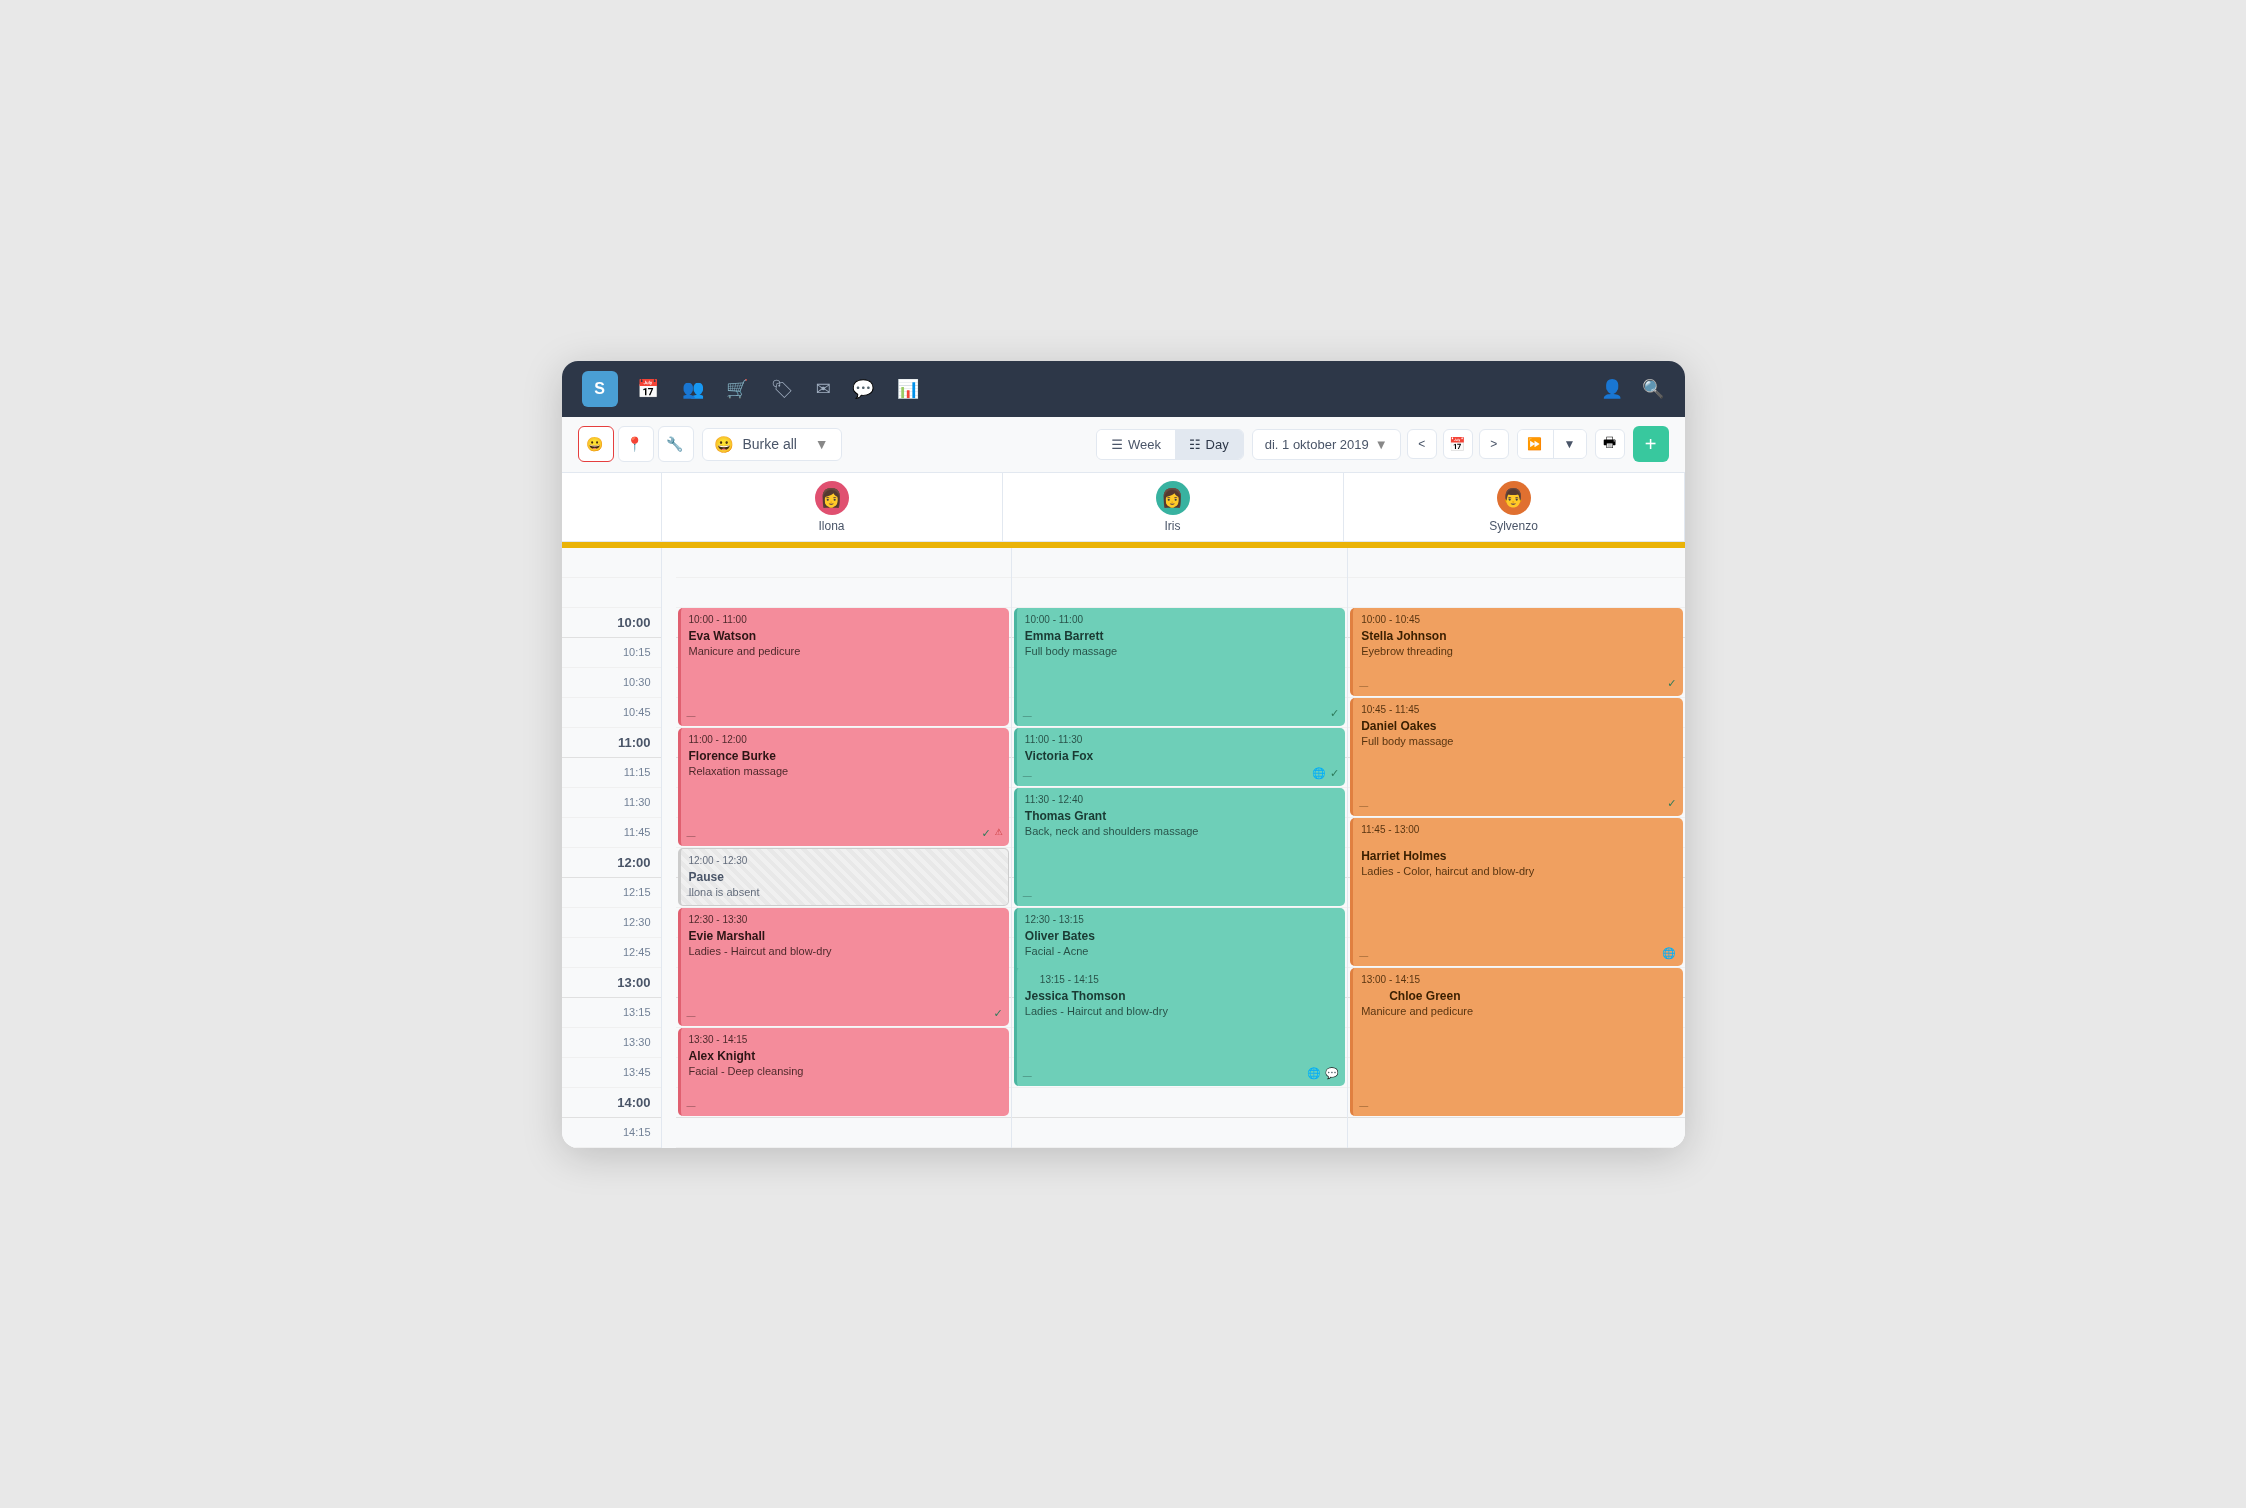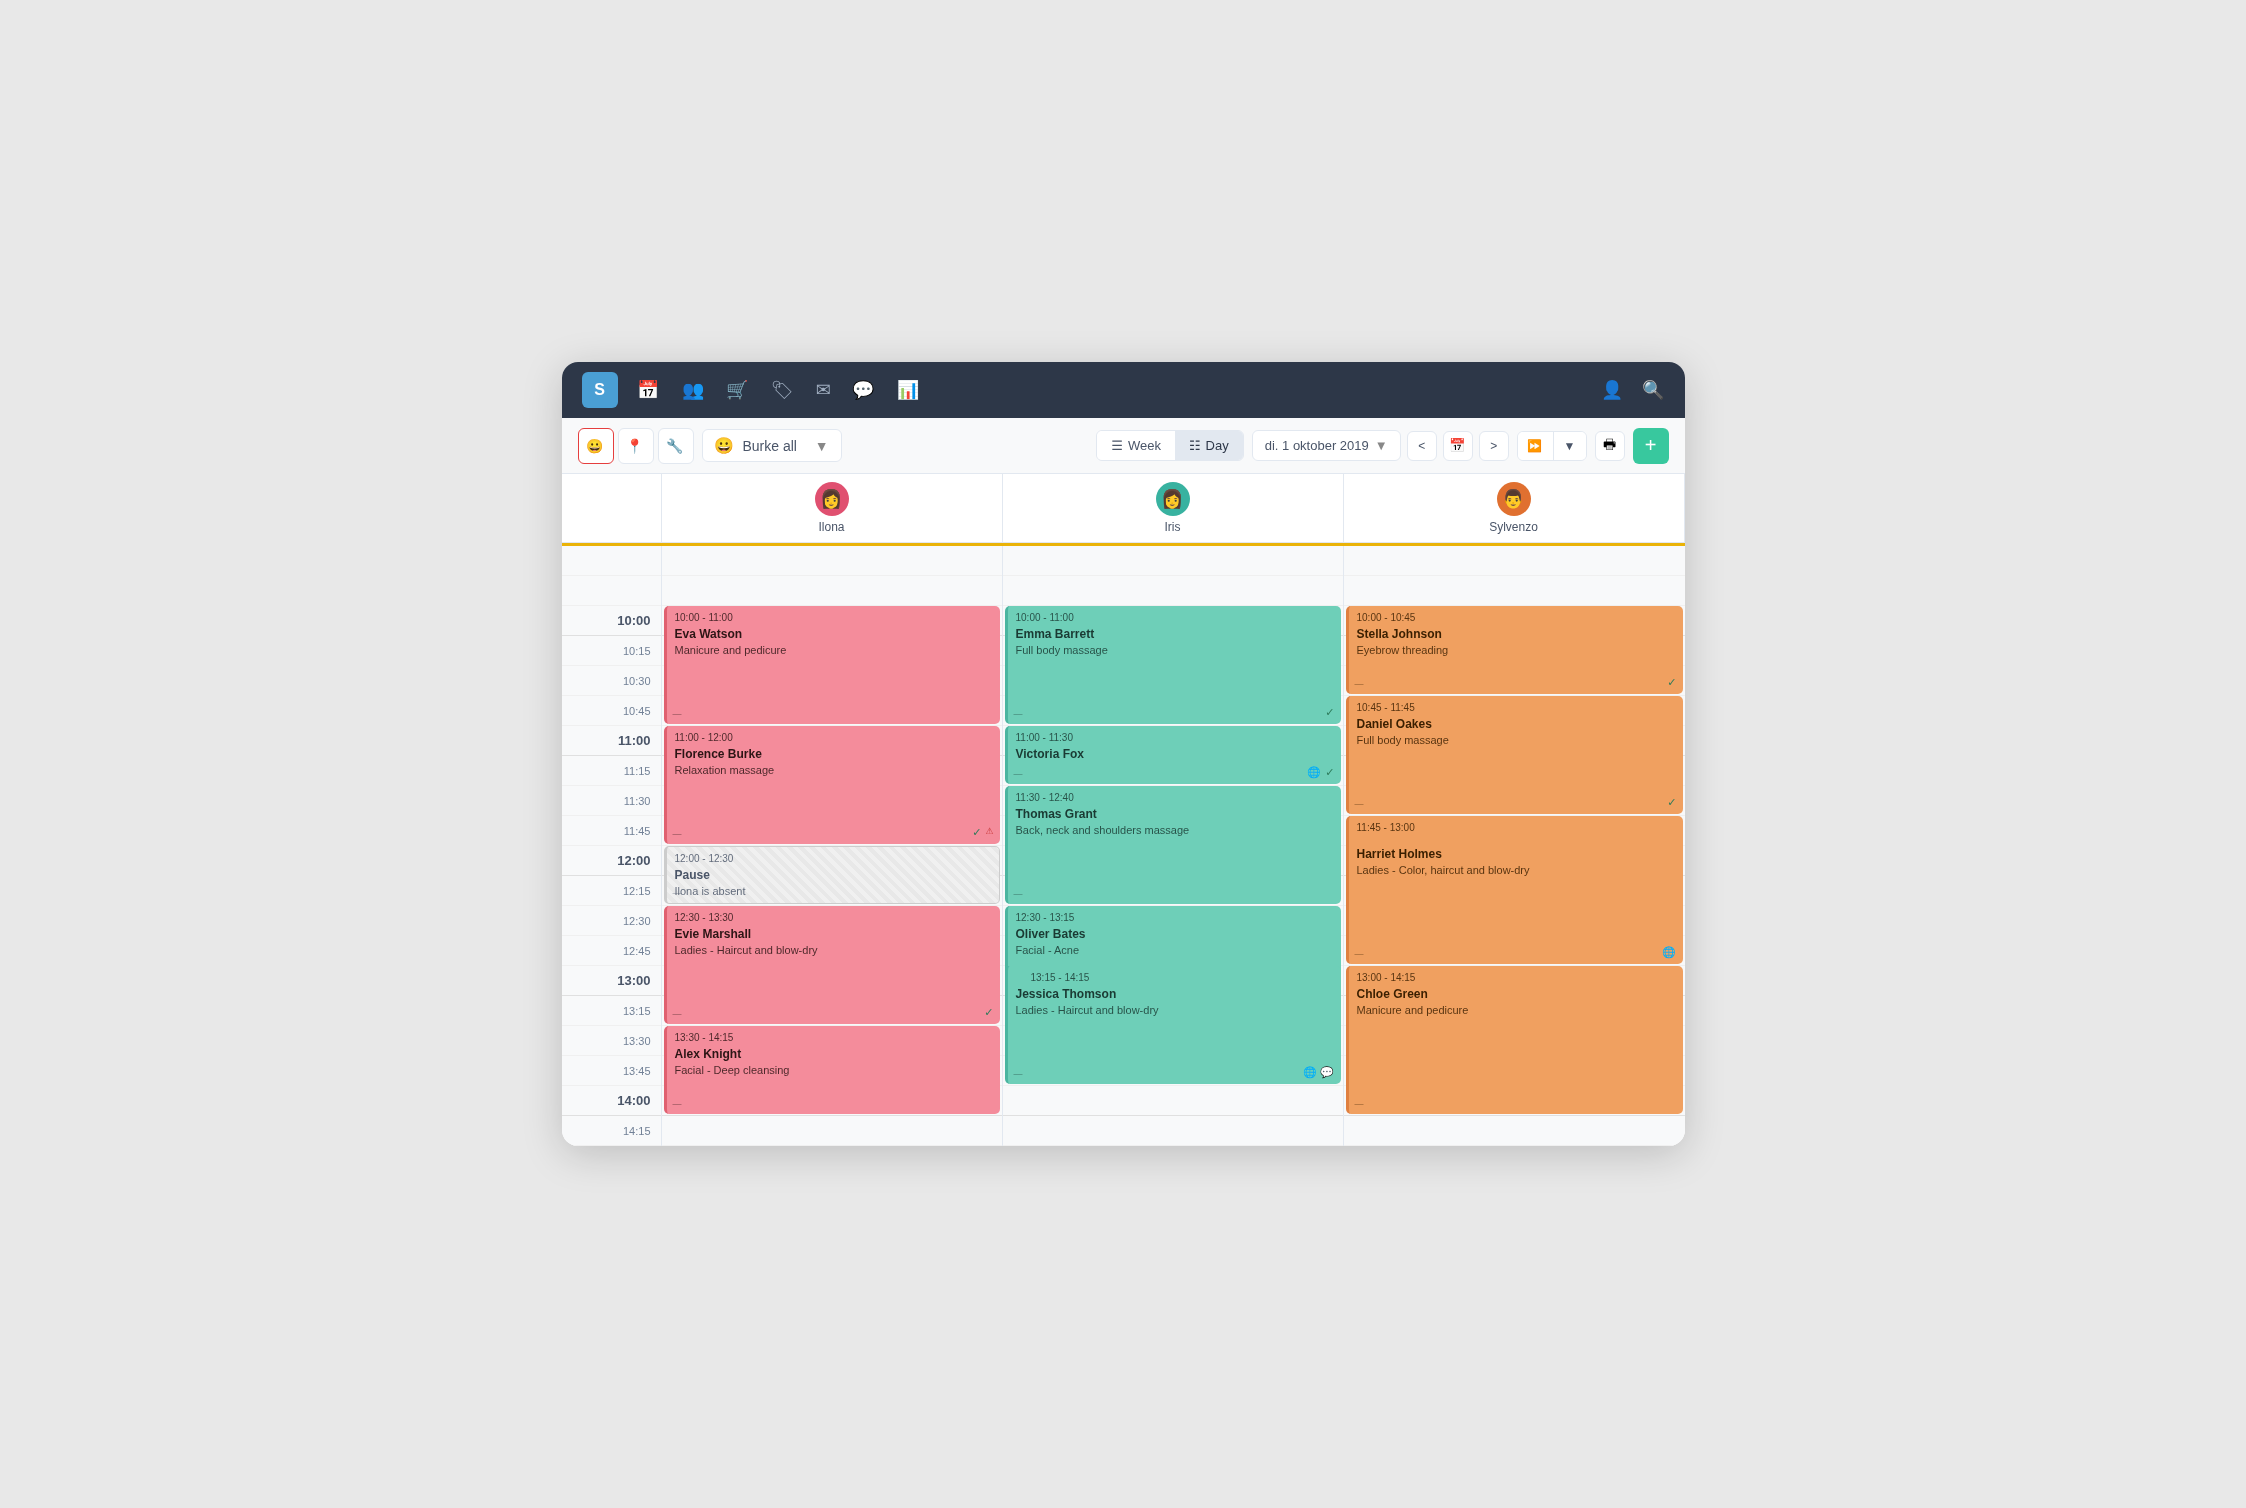--- a/index.html
+++ b/index.html
@@ -217,21 +217,22 @@
       border-radius: 5px;
       padding: 5px 7px;
       font-size: 11px;
       line-height: 1.4;
       overflow: hidden;
       z-index: 1;
     }
     
     .cal-body {
       display: flex;
-      border-top: 3px solid #eab308;
+      border-top: 6px solid #eab308;
+      gap: 14px;
     }
     .cal-time-col {
       width: 100px;
       flex-shrink: 0;
       border-right: 1px solid #e2e8f0;
     }
     .cal-staff-cols {
       flex: 1;
       display: grid;
       grid-template-columns: 1fr 1fr 1fr;
@@ -561,21 +562,21 @@
                 <div style="font-size:10px;opacity:0.85;margin-bottom:11px;">11:45 - 13:00</div>
                 <div style="font-weight:700;font-size:12px;">Harriet Holmes</div>
                 <div style="font-size:11px;opacity:0.85;">Ladies - Color, haircut and blow-dry</div>
                 <div style="position:absolute;bottom:4px;right:6px;display:flex;gap:4px;font-size:11px;">
                   <span style="color:#555;">🌐</span>
                 </div>
                 <div style="position:absolute;bottom:3px;left:6px;font-size:9px;opacity:0.5;">—</div>
               </div>
               <div class="appt-absolute" style="top: 420px; height: 148px; left: 2px; right: 2px; background: rgb(240, 160, 96); border-top: none; border-right: none; border-bottom: none; border-image: initial; color: rgb(58, 31, 0); border-radius: 5px; padding: 5px 8px; font-size: 11px; line-height: 1.4; overflow: hidden; position: absolute; z-index: 1; box-sizing: border-box; border-left: 3px solid rgb(224, 128, 64);">
                 <div style="font-size:10px;opacity:0.85;margin-bottom:1px;">13:00 - 14:15</div>
-                <div style="font-weight:700;font-size:12px;">Chloe Green</div>
+                <div style="font-weight:700;font-size:12px;margin-left:28px;">Chloe Green</div>
                 <div style="font-size:11px;opacity:0.85;">Manicure and pedicure</div>
                 <div style="position:absolute;bottom:3px;left:6px;font-size:9px;opacity:0.5;">—</div>
               </div>
             </div>
         </div>
       </div>
     </div>
   </div>
 </div>
 

